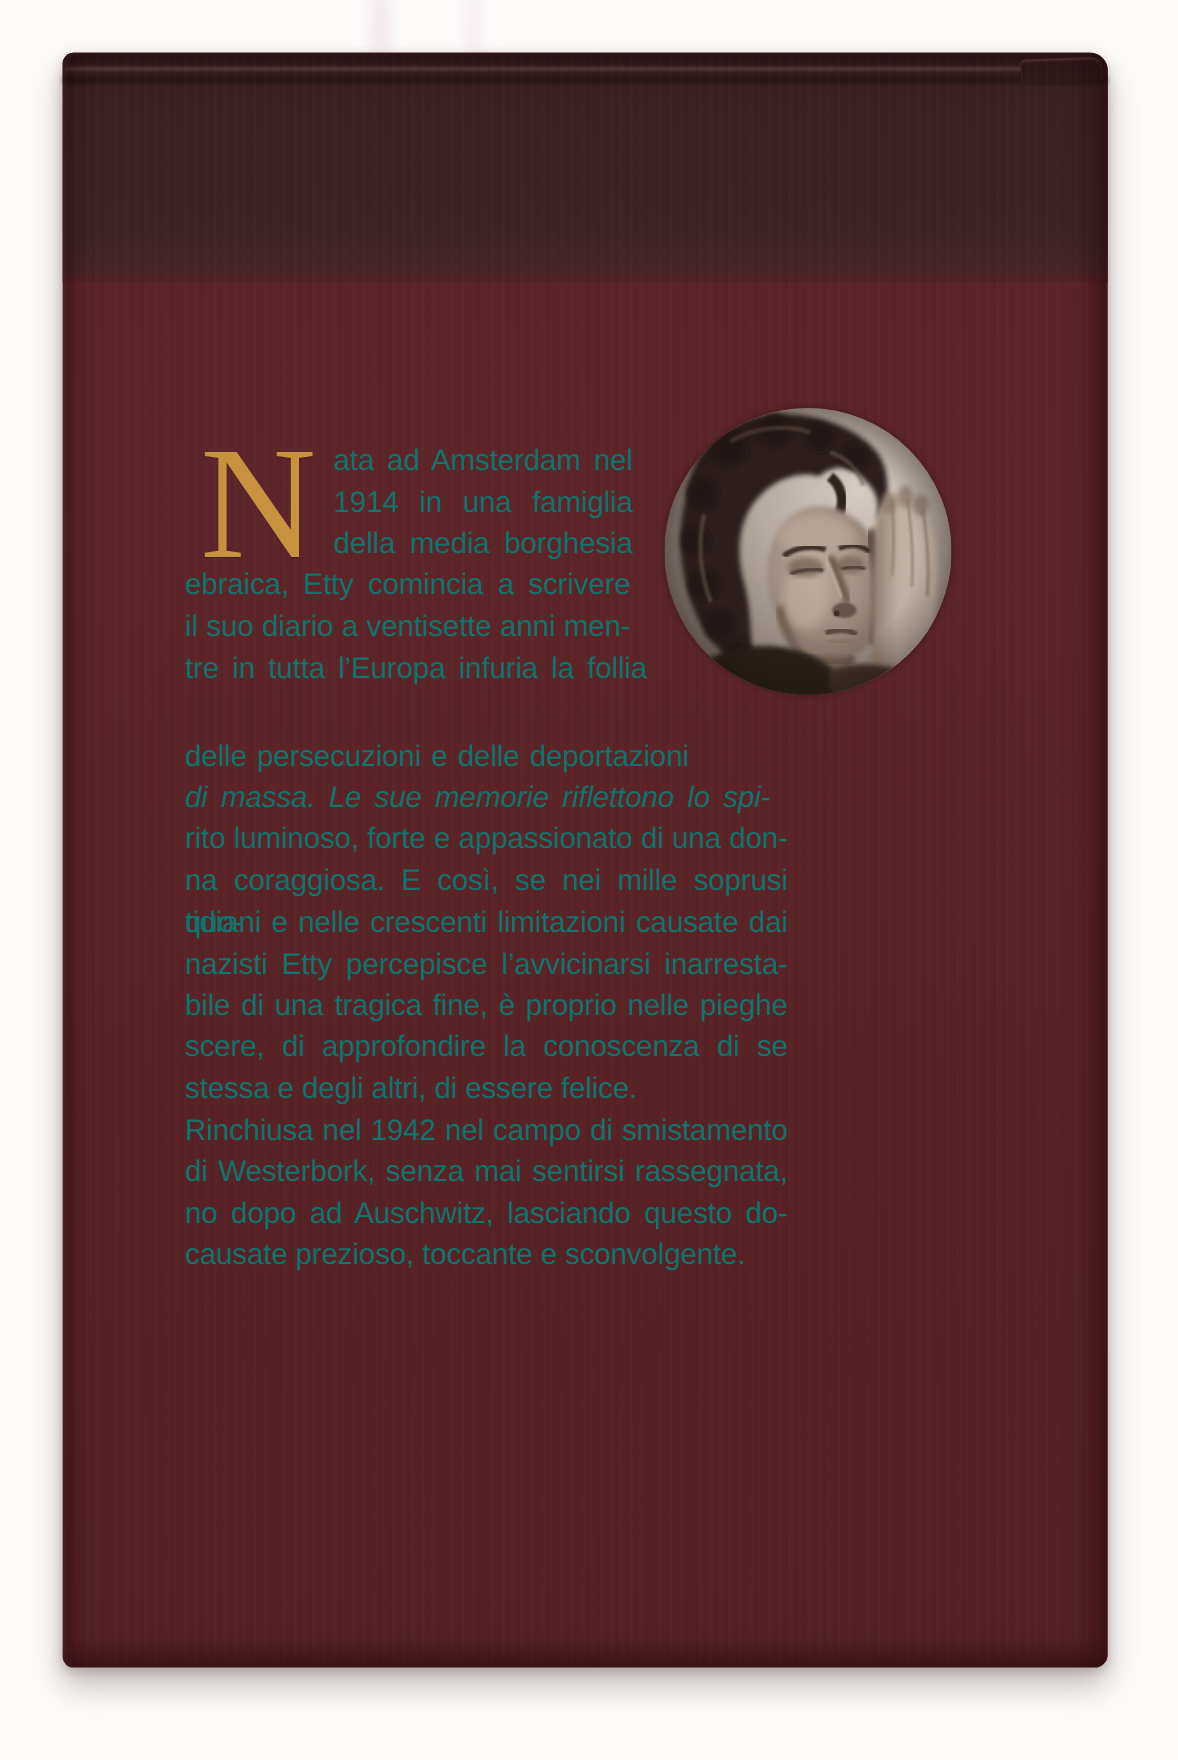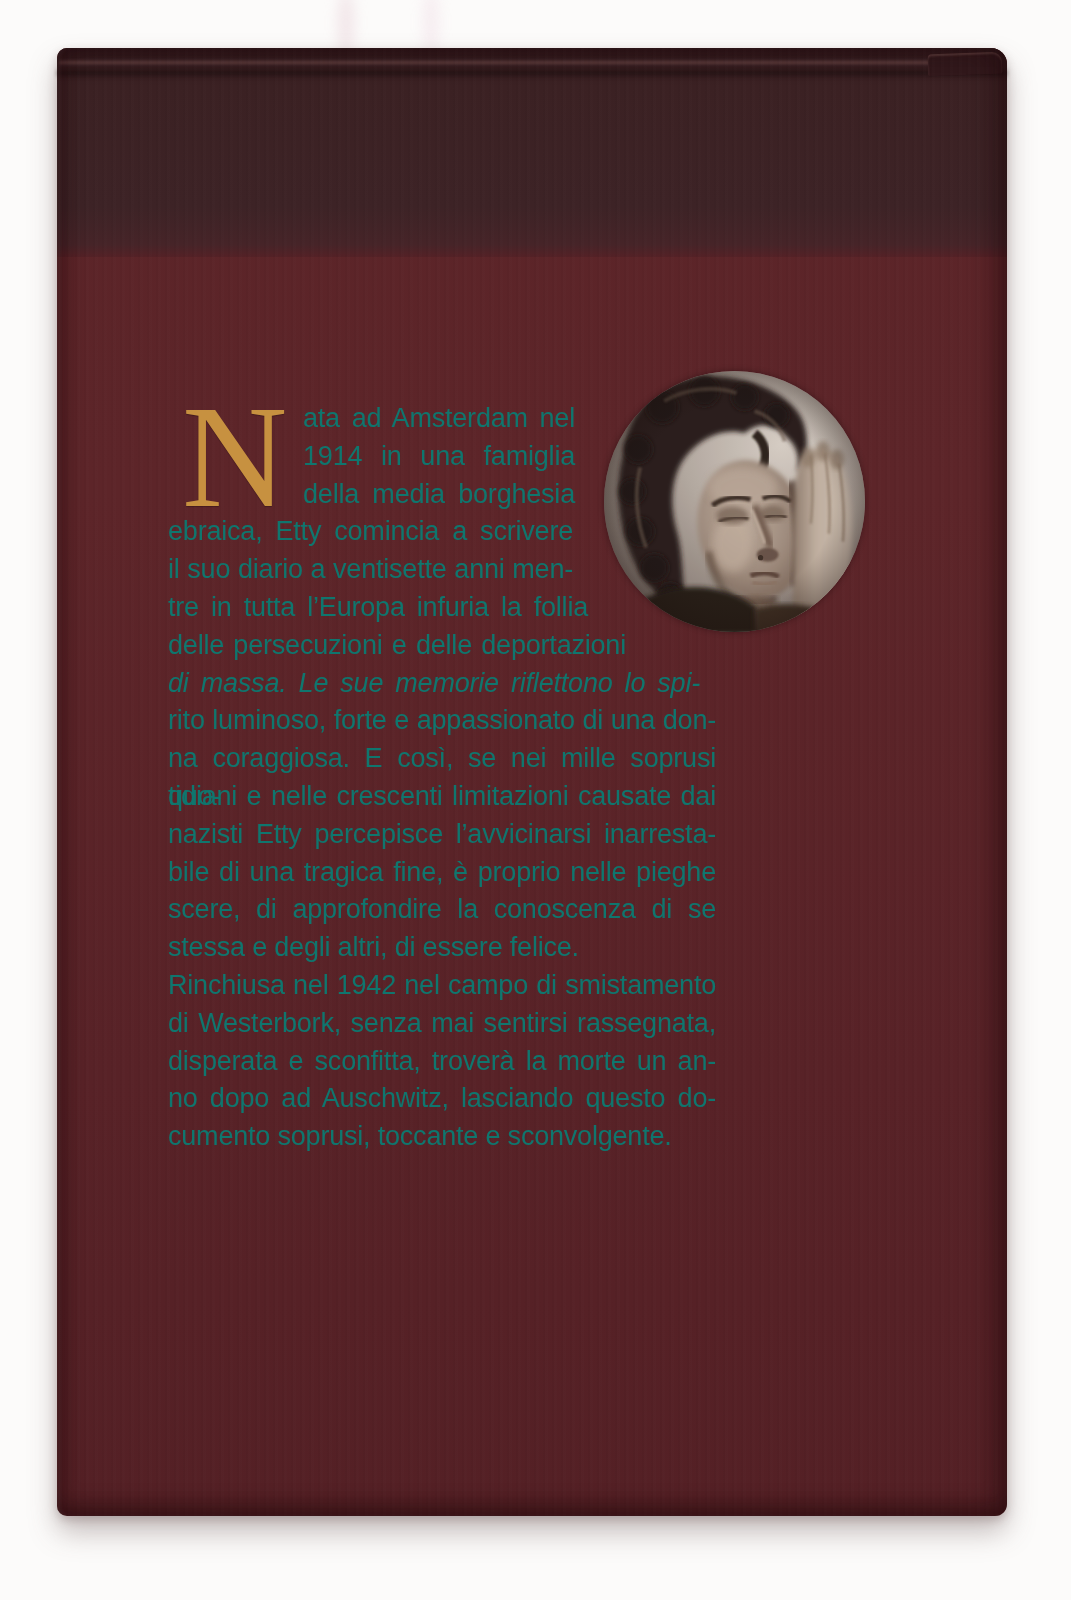--- a/index.html
+++ b/index.html
@@ -38,21 +38,21 @@
   .dropcap{position:absolute;left:182px;top:377px;font-family:"Liberation Serif",serif;
         font-size:146px;line-height:1.1;color:#c79140;text-shadow:0 1px 1px rgba(0,0,0,.25);}
 
   .textblock{position:absolute;left:168px;top:400px;width:548px;color:#0f766e;
         font-size:27px;letter-spacing:-0.2px;}
   .line{height:37.8px;line-height:37.8px;width:548px;text-align:justify;
         -moz-text-align-last:justify;text-align-last:justify;}
   .dc{margin-left:135px;width:272px;}
   .w405{width:405px;}
   .w420{width:420px;}
-  .w458{width:458px;}
+  .w458{width:458px;margin-top:42px;}
   .w532{width:532px;font-style:italic;}
   .rag{text-align:right;-moz-text-align-last:left;text-align-last:left;}
 </style>
 </head>
 <body>
 
 <div class="stage">
   <div class="streak s1"></div>
   <div class="streak s2"></div>
 
@@ -175,17 +175,16 @@
     <div class="line w532">di massa. Le sue memorie riflettono lo spi-</div>
     <div class="line">rito luminoso, forte e appassionato di una don-</div>
     <div class="line">na coraggiosa. E così, se nei mille soprusi quo-</div>
     <div class="line">tidiani e nelle crescenti limitazioni causate dai</div>
     <div class="line">nazisti Etty percepisce l’avvicinarsi inarresta-</div>
     <div class="line">bile di una tragica fine, è proprio nelle pieghe</div>
     <div class="line">scere, di approfondire la conoscenza di se</div>
     <div class="line rag">stessa e degli altri, di essere felice.</div>
     <div class="line">Rinchiusa nel 1942 nel campo di smistamento</div>
     <div class="line">di Westerbork, senza mai sentirsi rassegnata,</div>
-    <div class="line">disperata e sconfitta, troverà la morte un an-</div>
     <div class="line">no dopo ad Auschwitz, lasciando questo do-</div>
-    <div class="line rag">cumento soprusi, toccante e sconvolgente.</div>
+    <div class="line rag">causate prezioso, toccante e sconvolgente.</div>
   </div>
 </div>
 
 </body></html>

